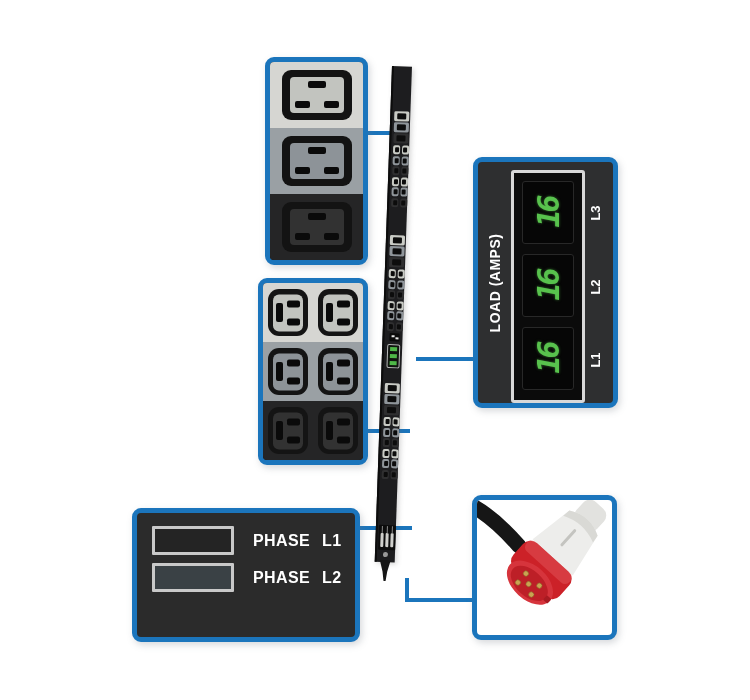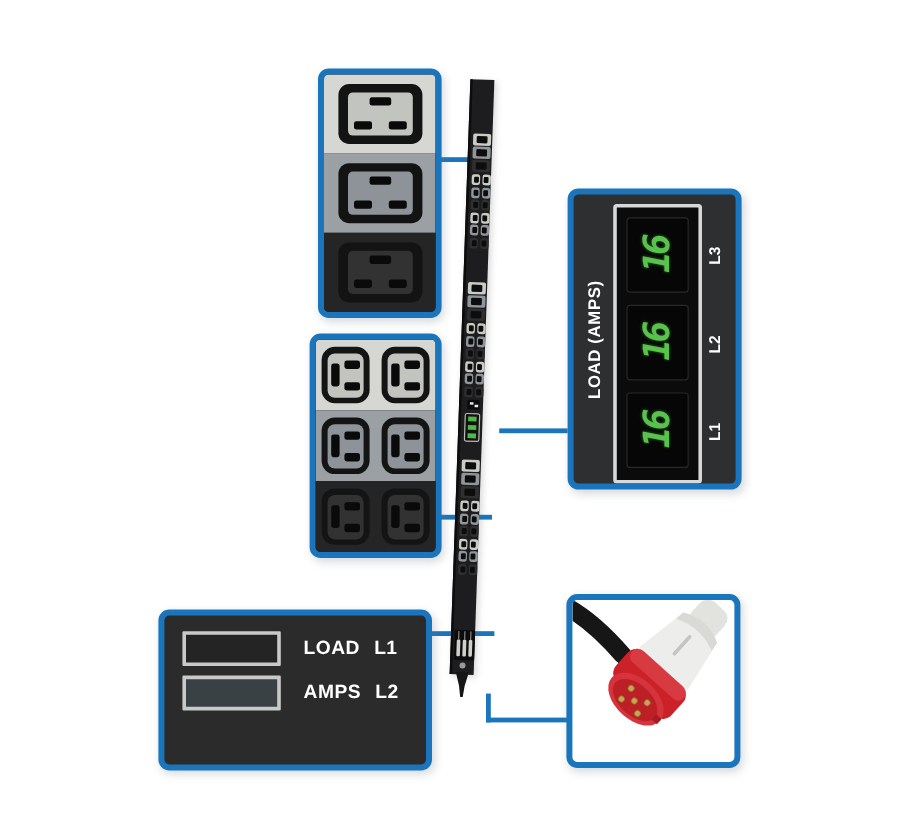--- a/index.html
+++ b/index.html
@@ -324,25 +324,25 @@
             <div class="slot c13-slot-rt"></div>
             <div class="slot c13-slot-rb"></div>
           </div>
         </div>
     </div>
   </div>
 
   <div class="callout" style="left:132px;top:508px;width:228px;height:134px;background:#2b2b2b;">
     <div class="legend-row" style="top:13px;">
       <div class="swatch" style="background: rgb(36, 36, 36);"></div>
-      <div class="legend-label">LOAD L1</div>
+      <div class="legend-label">PHASE L1</div>
     </div>
     <div class="legend-row" style="top:50px;">
       <div class="swatch" style="background: rgb(58, 65, 69);"></div>
-      <div class="legend-label">AMPS L2</div>
+      <div class="legend-label">PHASE L2</div>
     </div>
   </div>
 
   <div class="callout" style="left:473px;top:157px;width:145px;height:251px;background:#2e2f30;">
     <div class="meter-title">LOAD (AMPS)</div>
     <div class="meter-frame">
       <div class="meter-window" style="top:8px;">
         <div class="digit">16</div>
       </div>
       <div class="meter-window" style="top:81px;">

